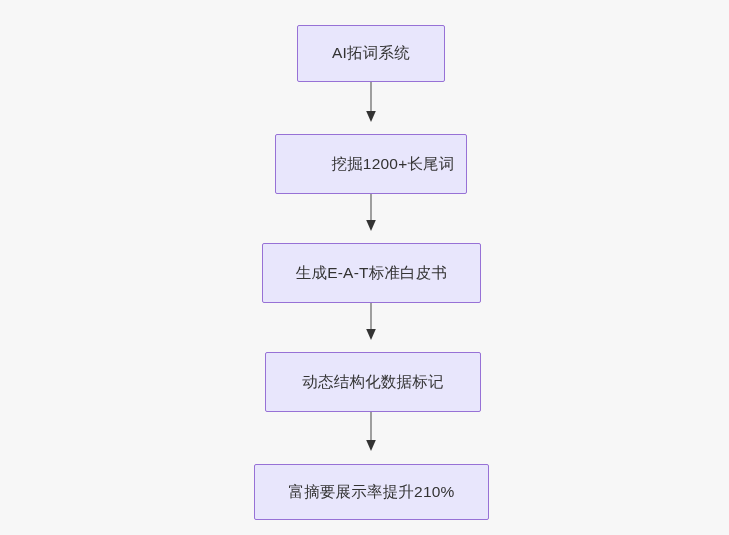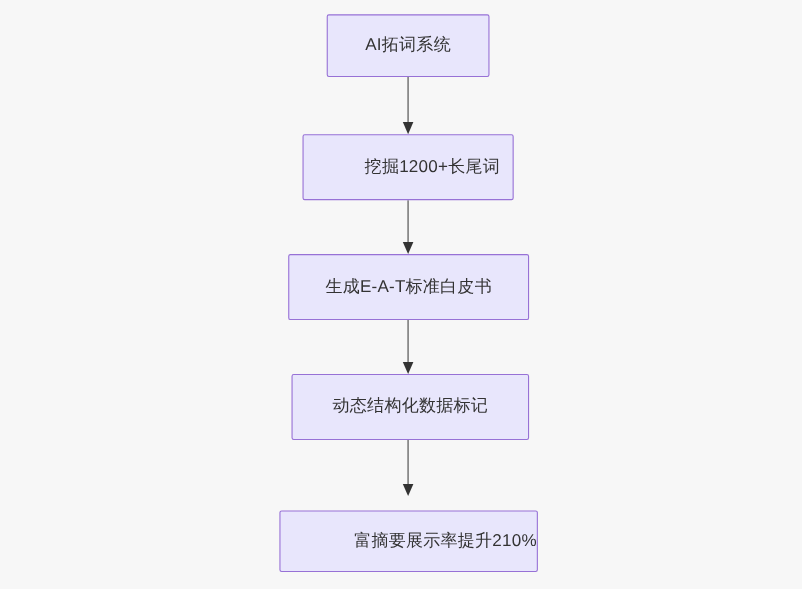--- a/index.html
+++ b/index.html
@@ -21,20 +21,21 @@
   .node {
     position: absolute;
     box-sizing: border-box;
     background: #e8e6fc;
     border: 1.6px solid #9771d6;
     border-radius: 2px;
     display: flex;
     align-items: center;
     justify-content: center;
     text-align: center;
+    margin-top: 12px;
   }
   .node-label {
     color: #333333;
     font-size: 15.5px;
     line-height: 1.2;
     letter-spacing: 0.2px;
     white-space: nowrap;
   }
   .edge {
     position: absolute;
@@ -86,17 +87,17 @@
   </div>
 
   <div class="node" style="left:262px; top:231px; width:219px; height:60px;">
     <span class="node-label">生成E-A-T标准白皮书</span>
   </div>
 
   <div class="node" style="left:265px; top:340px; width:216px; height:60px;">
     <span class="node-label">动态结构化数据标记</span>
   </div>
 
-  <div class="node" style="left:254px; top:464px; width:235px; height:56px;justify-content:flex-end;">
+  <div class="node" style="left:254px; top:452px; width:235px; height:56px;">
     <span class="node-label">富摘要展示率提升210%</span>
   </div>
 
 </div>
 
 </body></html>

